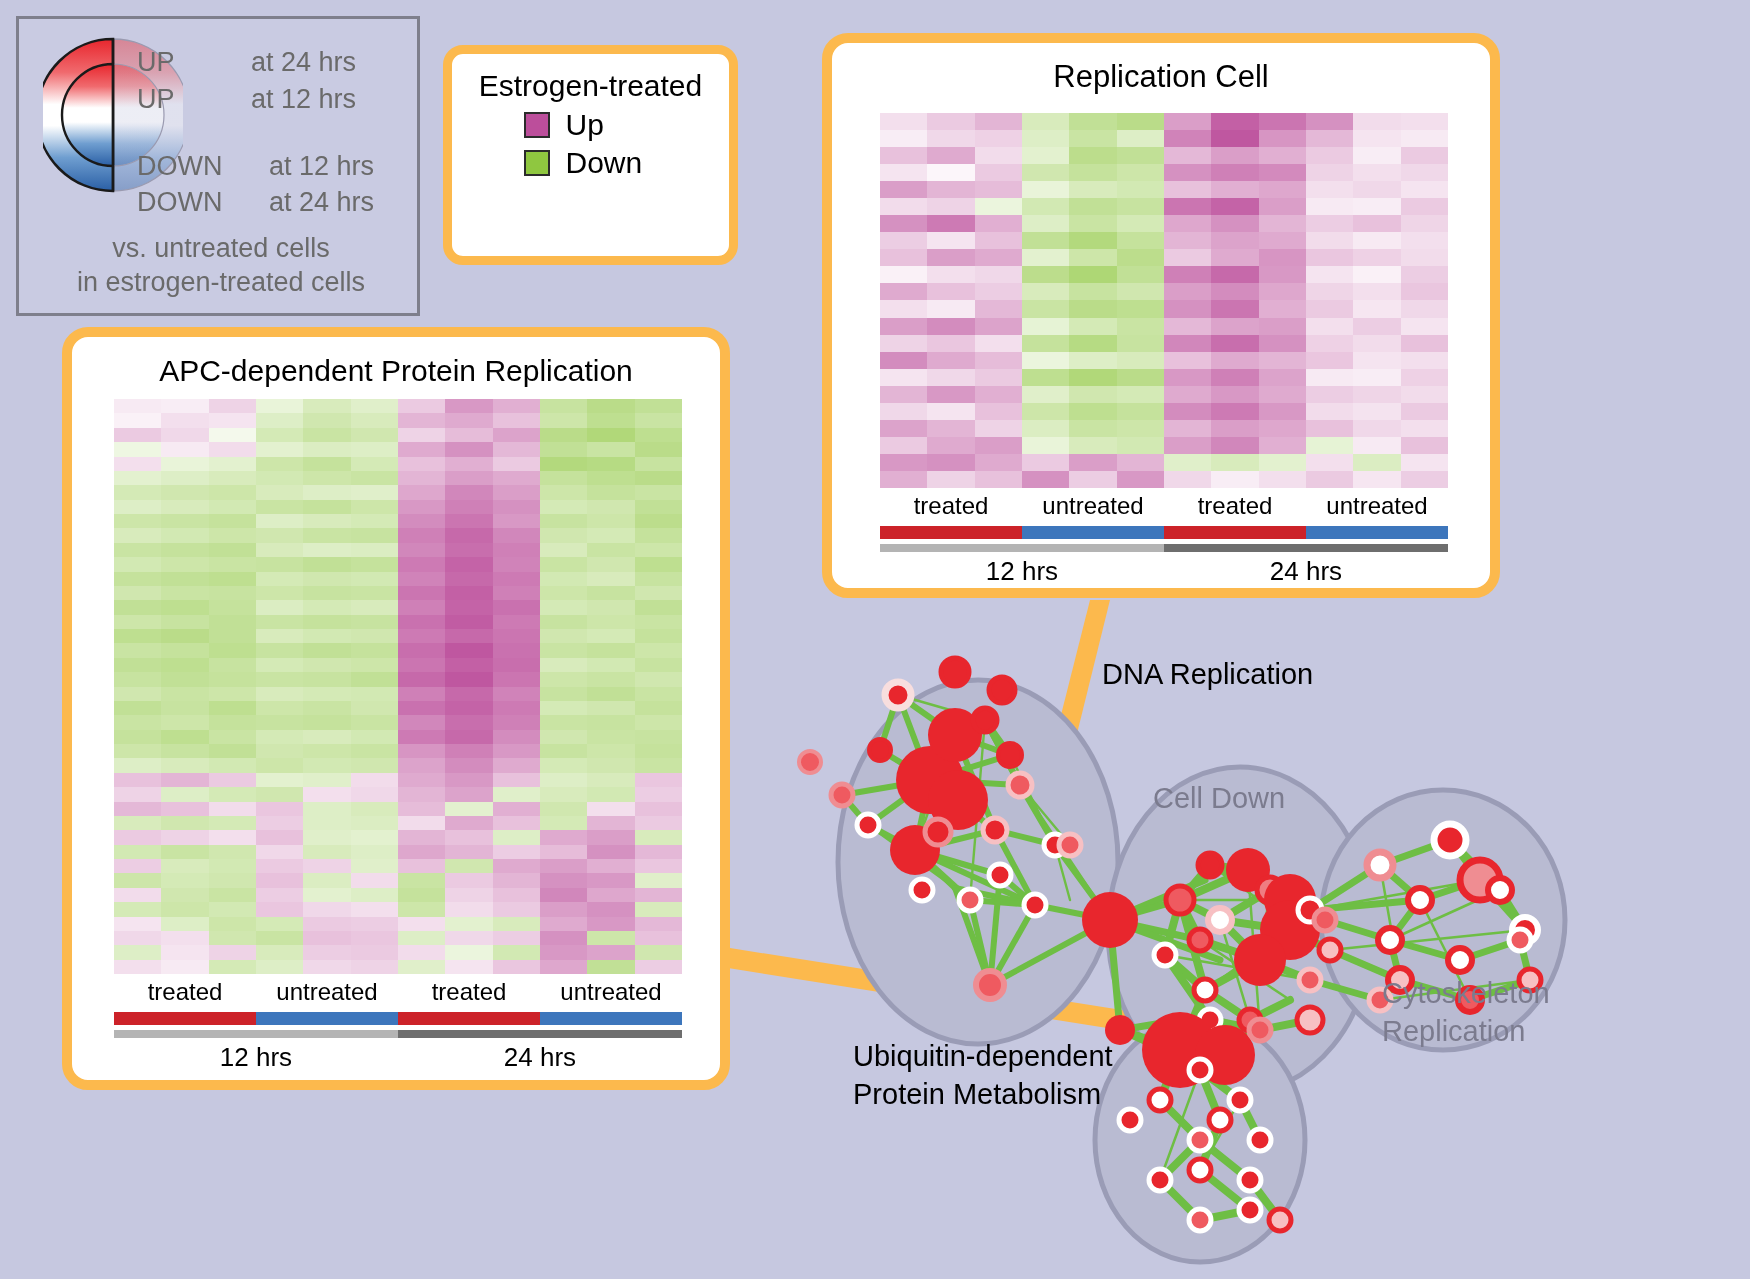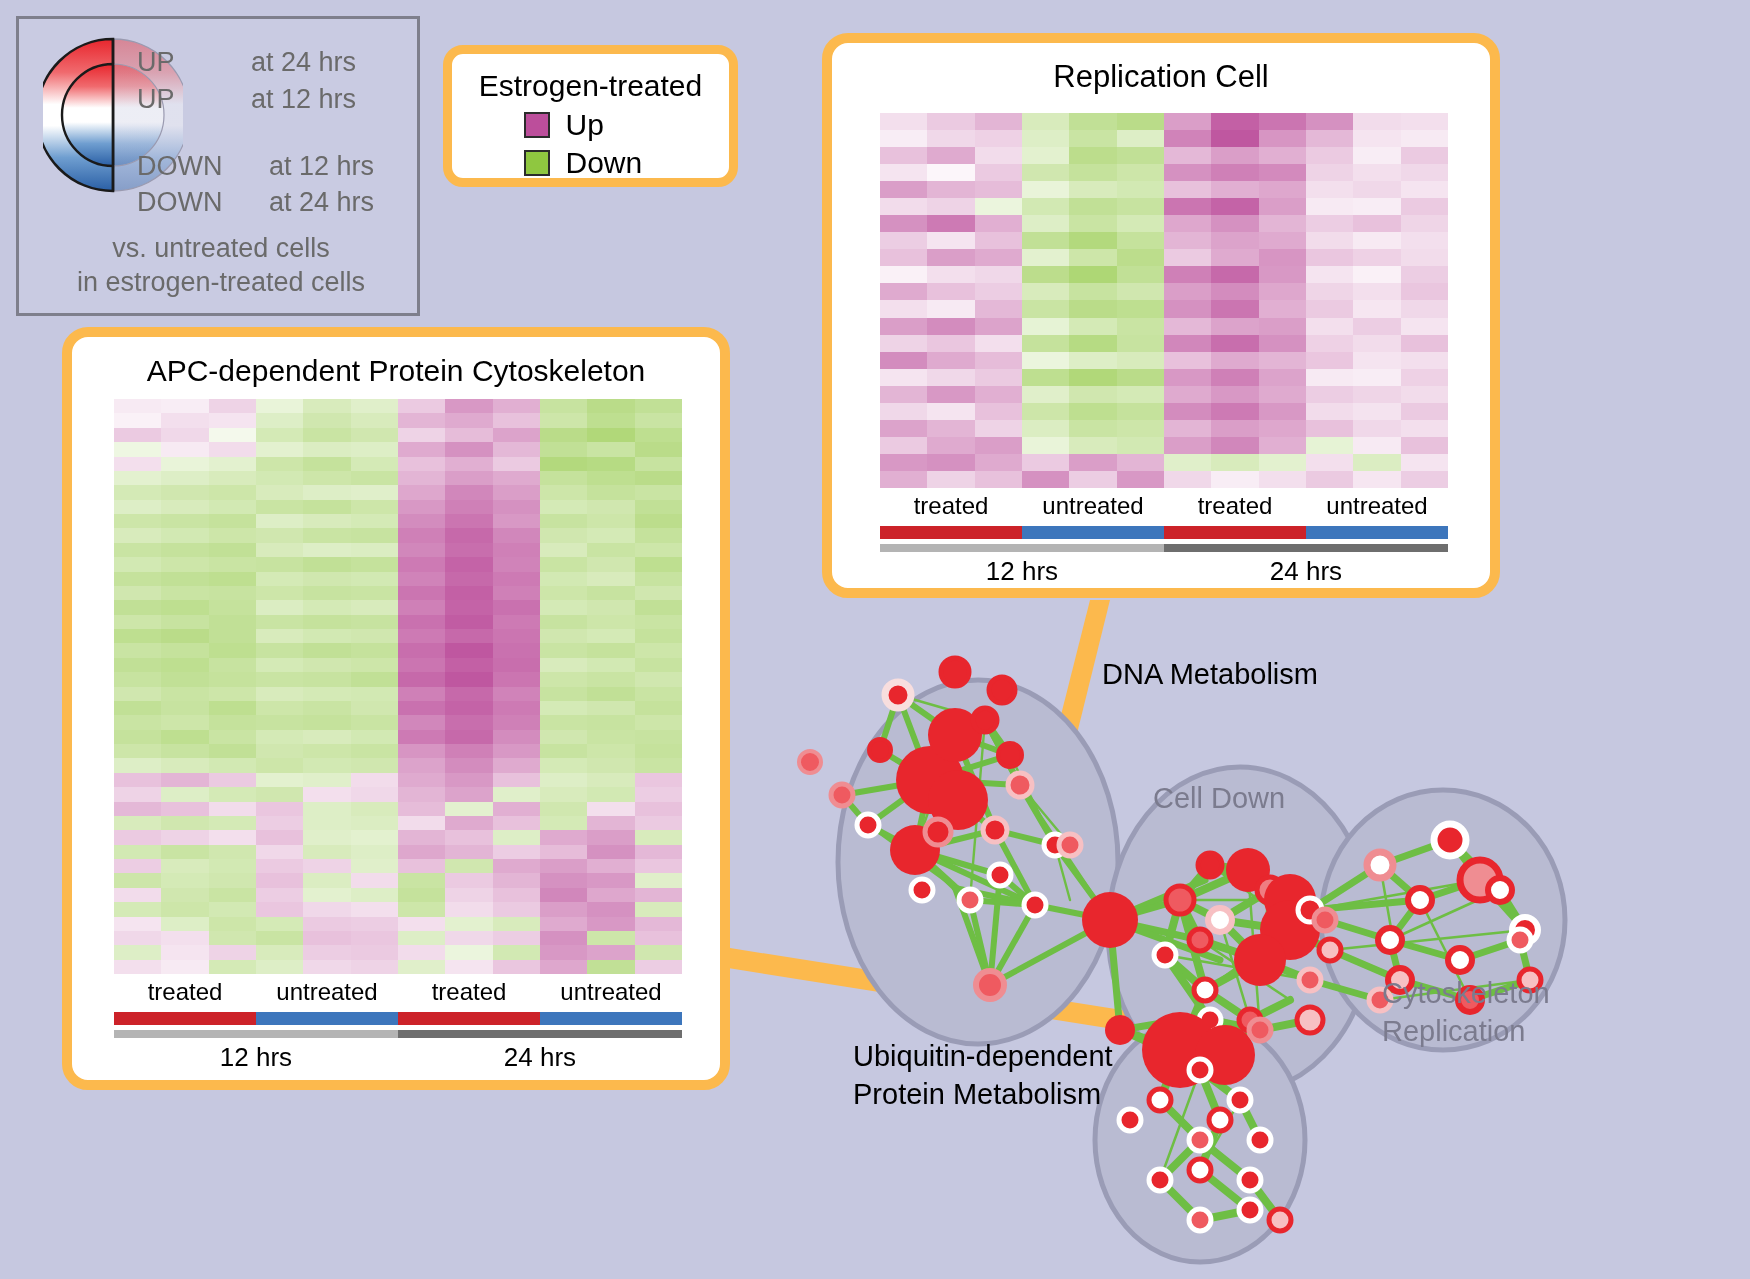--- a/index.html
+++ b/index.html
@@ -33,21 +33,21 @@
   #lab-t12{left:232px;top:65px;}
   #lab-t12b{left:250px;top:132px;}
   #lab-t24b{left:250px;top:168px;}
   #wheel-foot{
     position:absolute;left:0;top:212px;width:404px;text-align:center;
     color:#6a6a6a;font-size:27px;line-height:34px;
   }
 
   
   #estro-legend{
-    left:443px;top:45px;width:295px;height:142px;
+    left:443px;top:45px;width:295px;height:220px;
     background:#ffffff;
     border:9px solid #fcb94d;
     border-radius:20px;
     box-sizing:border-box;
   }
   #estro-title{
     text-align:center;color:#000;font-size:30px;line-height:37px;
     margin-top:13px;
   }
   .key-row{display:flex;align-items:center;justify-content:center;margin-top:4px;}
@@ -394,21 +394,21 @@
       <circle cx="700" cy="280" r="20" fill="#ef8d92" stroke="#e8262d" stroke-width="7"></circle>
       <circle cx="680" cy="360" r="12" fill="#ffffff" stroke="#e8262d" stroke-width="6"></circle>
       <circle cx="690" cy="400" r="12" fill="#ef5a60" stroke="#e8262d" stroke-width="6"></circle>
       <circle cx="720" cy="290" r="12" fill="#ffffff" stroke="#e8262d" stroke-width="6"></circle>
       <circle cx="745" cy="330" r="13" fill="#e8262d" stroke="#ffffff" stroke-width="6"></circle>
       <circle cx="740" cy="340" r="11" fill="#ef5a60" stroke="#ffffff" stroke-width="5"></circle>
       <circle cx="750" cy="380" r="11" fill="#f7c0c3" stroke="#e8262d" stroke-width="5"></circle>
     </g>
   </svg>
 
-  <span class="net-label" style="left:322px;top:58px;color:#000;">DNA Metabolism</span>
+  <span class="net-label" style="left:322px;top:58px;color:#000;">DNA Replication</span>
   <span class="net-label" style="left:373px;top:182px;color:#7b7b8e;">Cell Down</span>
   <span class="net-label" style="left:602px;top:377px;color:#7b7b8e;">Cytoskeleton</span>
   <span class="net-label" style="left:602px;top:415px;color:#7b7b8e;">Replication</span>
   <span class="net-label" style="left:73px;top:440px;color:#000;">Ubiquitin-dependent</span>
   <span class="net-label" style="left:73px;top:478px;color:#000;">Protein Metabolism</span>
 </div>
 
 <div class="abs panel" id="panel-rf">
   <div class="panel-title">Replication Cell</div>
   <div class="hm" id="hm-rf" style="left: 48px; top: 70px; width: 568px; height: 375px; grid-template-columns: repeat(12, 1fr); grid-template-rows: repeat(22, 1fr);">
@@ -693,21 +693,21 @@
       <div class="seg" style="width: 284px; background: rgb(180, 180, 180);"></div>
       <div class="seg" style="width: 284px; background: rgb(110, 110, 110);"></div>
     </div>
   <div class="time-row" id="tr-rf" style="left: 48px; top: 513px; width: 568px;">
       <div class="cell" style="width: 284px;">12 hrs</div>
       <div class="cell" style="width: 284px;">24 hrs</div>
     </div>
 </div>
 
 <div class="abs panel" id="panel-apc">
-  <div class="panel-title">APC-dependent Protein Cytoskeleton</div>
+  <div class="panel-title">APC-dependent Protein Replication</div>
   <div class="hm" id="hm-apc" style="left: 42px; top: 62px; width: 568px; height: 575px; grid-template-columns: repeat(12, 1fr); grid-template-rows: repeat(40, 1fr);">
       <div style="background: rgb(247, 234, 243);"></div>
       <div style="background: rgb(248, 237, 245);"></div>
       <div style="background: rgb(238, 211, 230);"></div>
       <div style="background: rgb(233, 244, 217);"></div>
       <div style="background: rgb(216, 235, 188);"></div>
       <div style="background: rgb(224, 239, 202);"></div>
       <div style="background: rgb(235, 202, 225);"></div>
       <div style="background: rgb(216, 152, 197);"></div>
       <div style="background: rgb(225, 175, 210);"></div>

